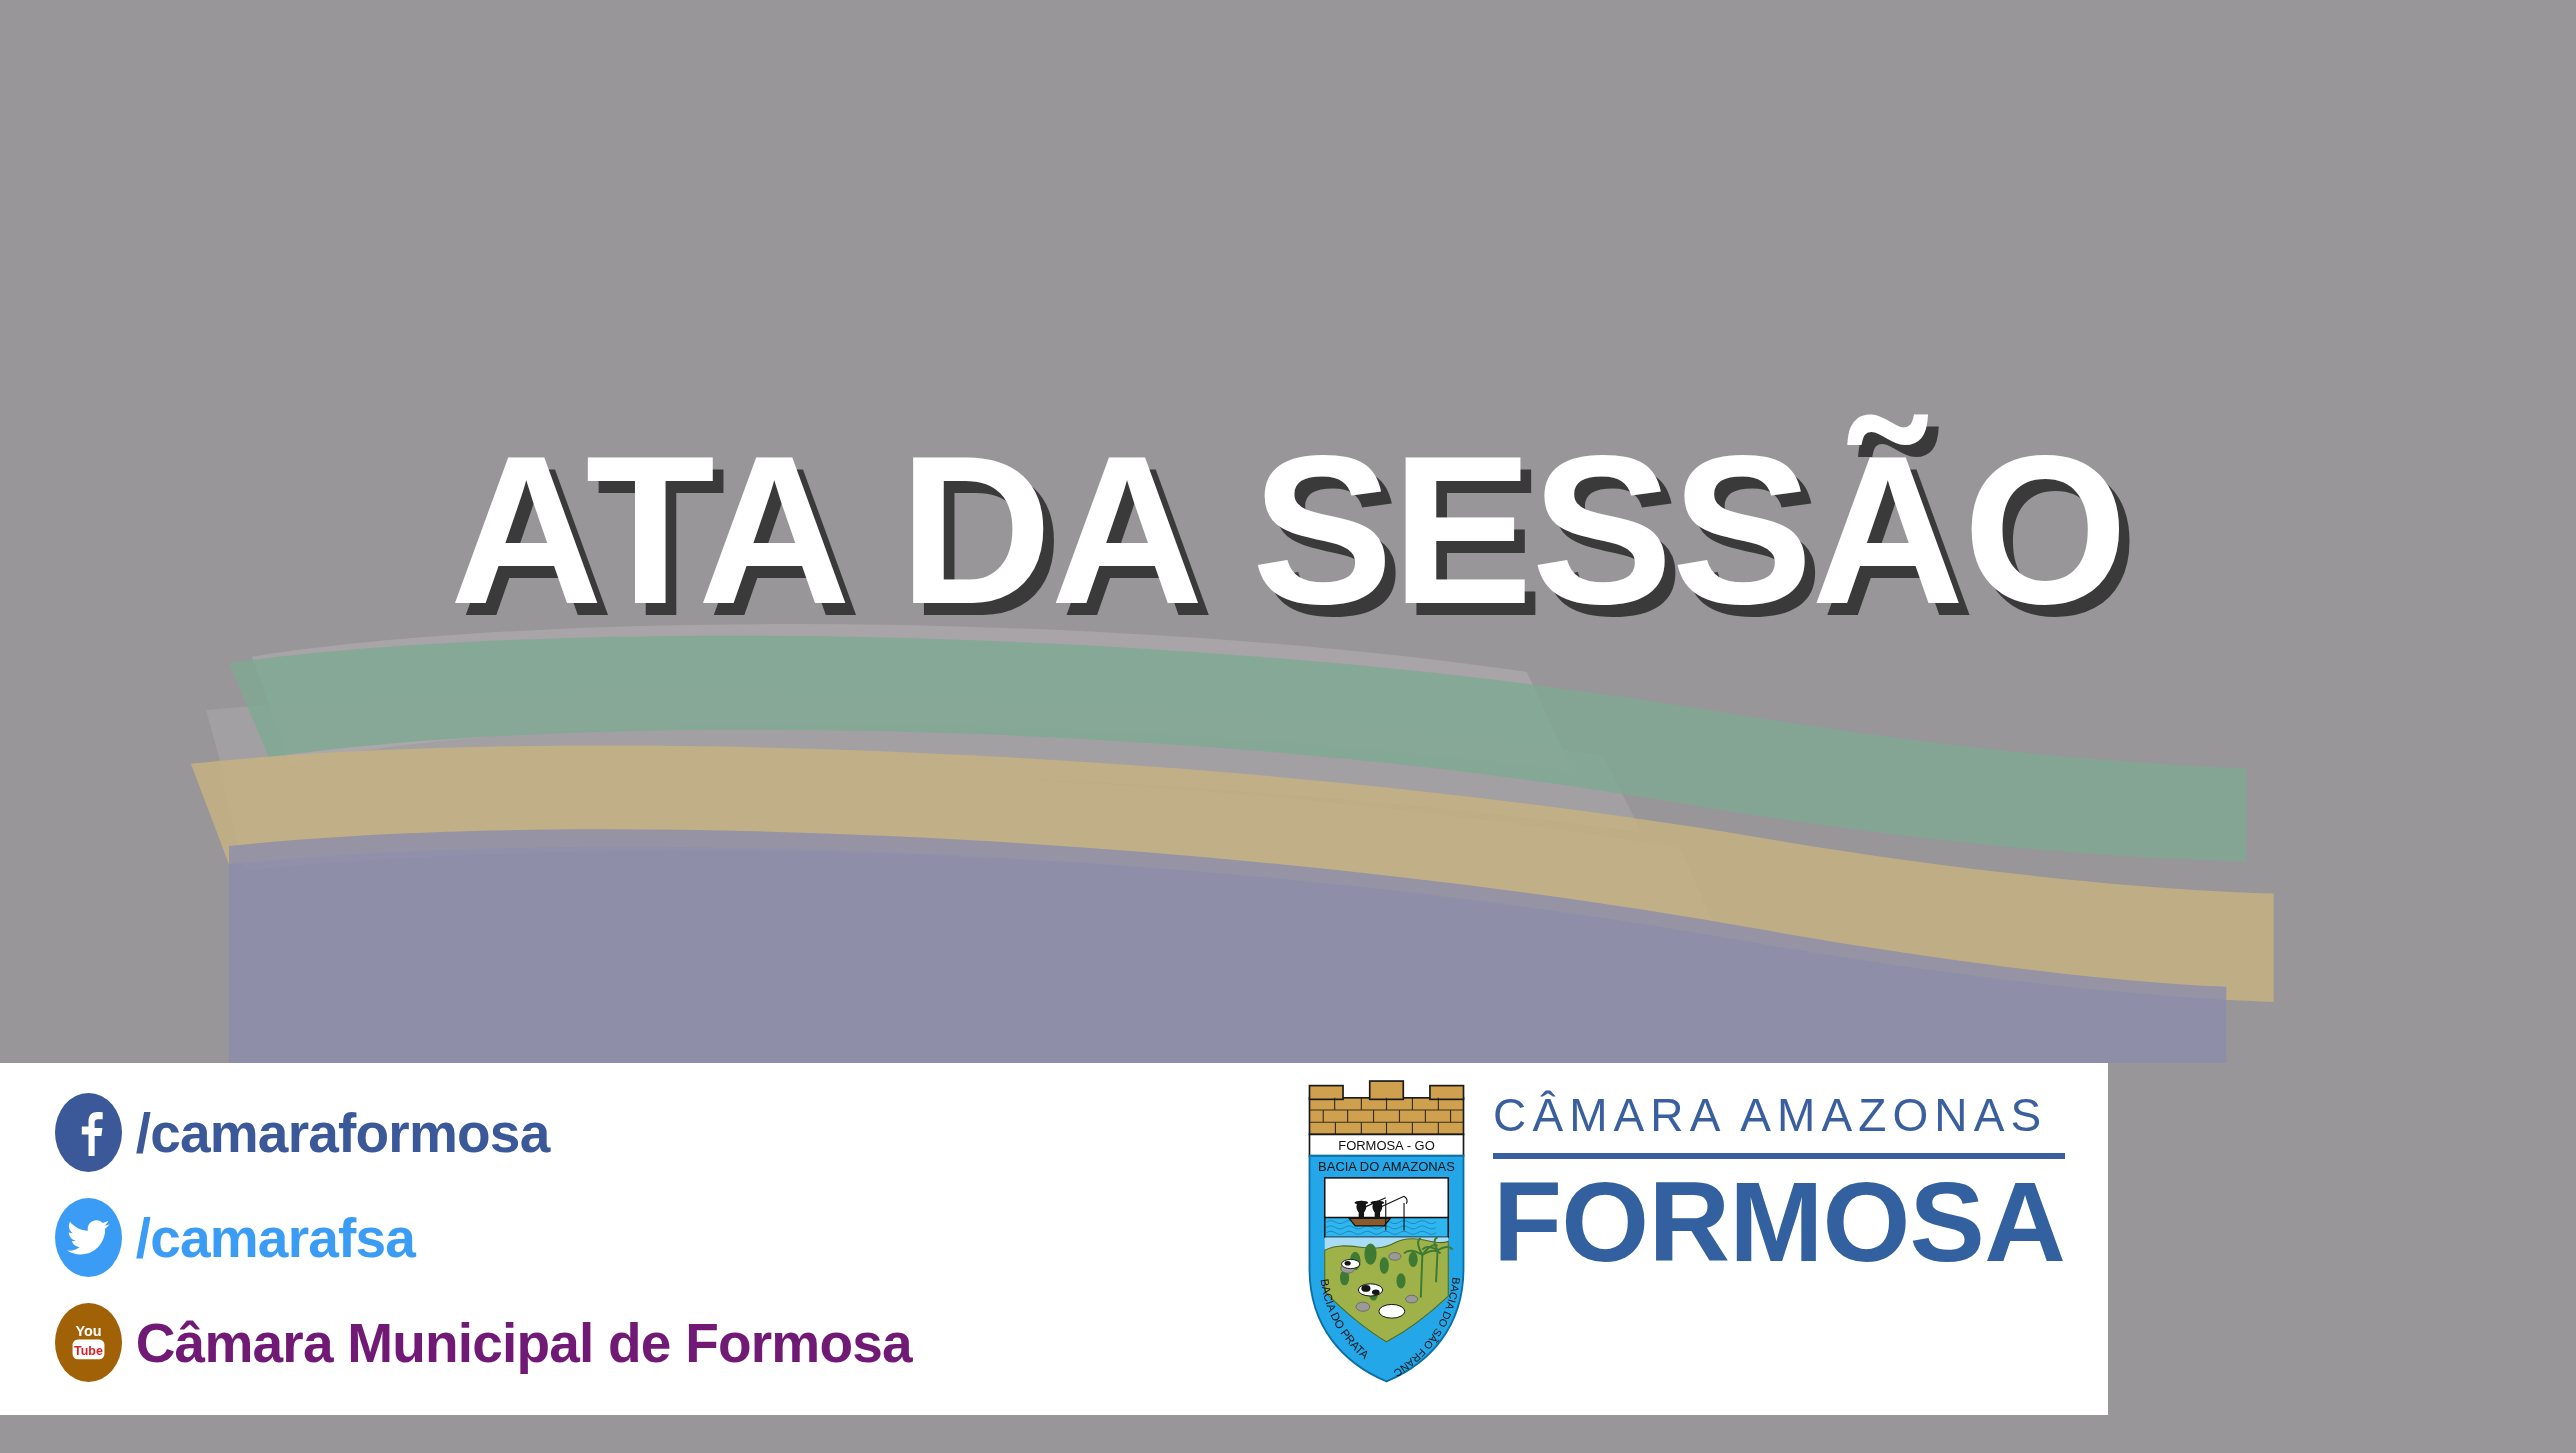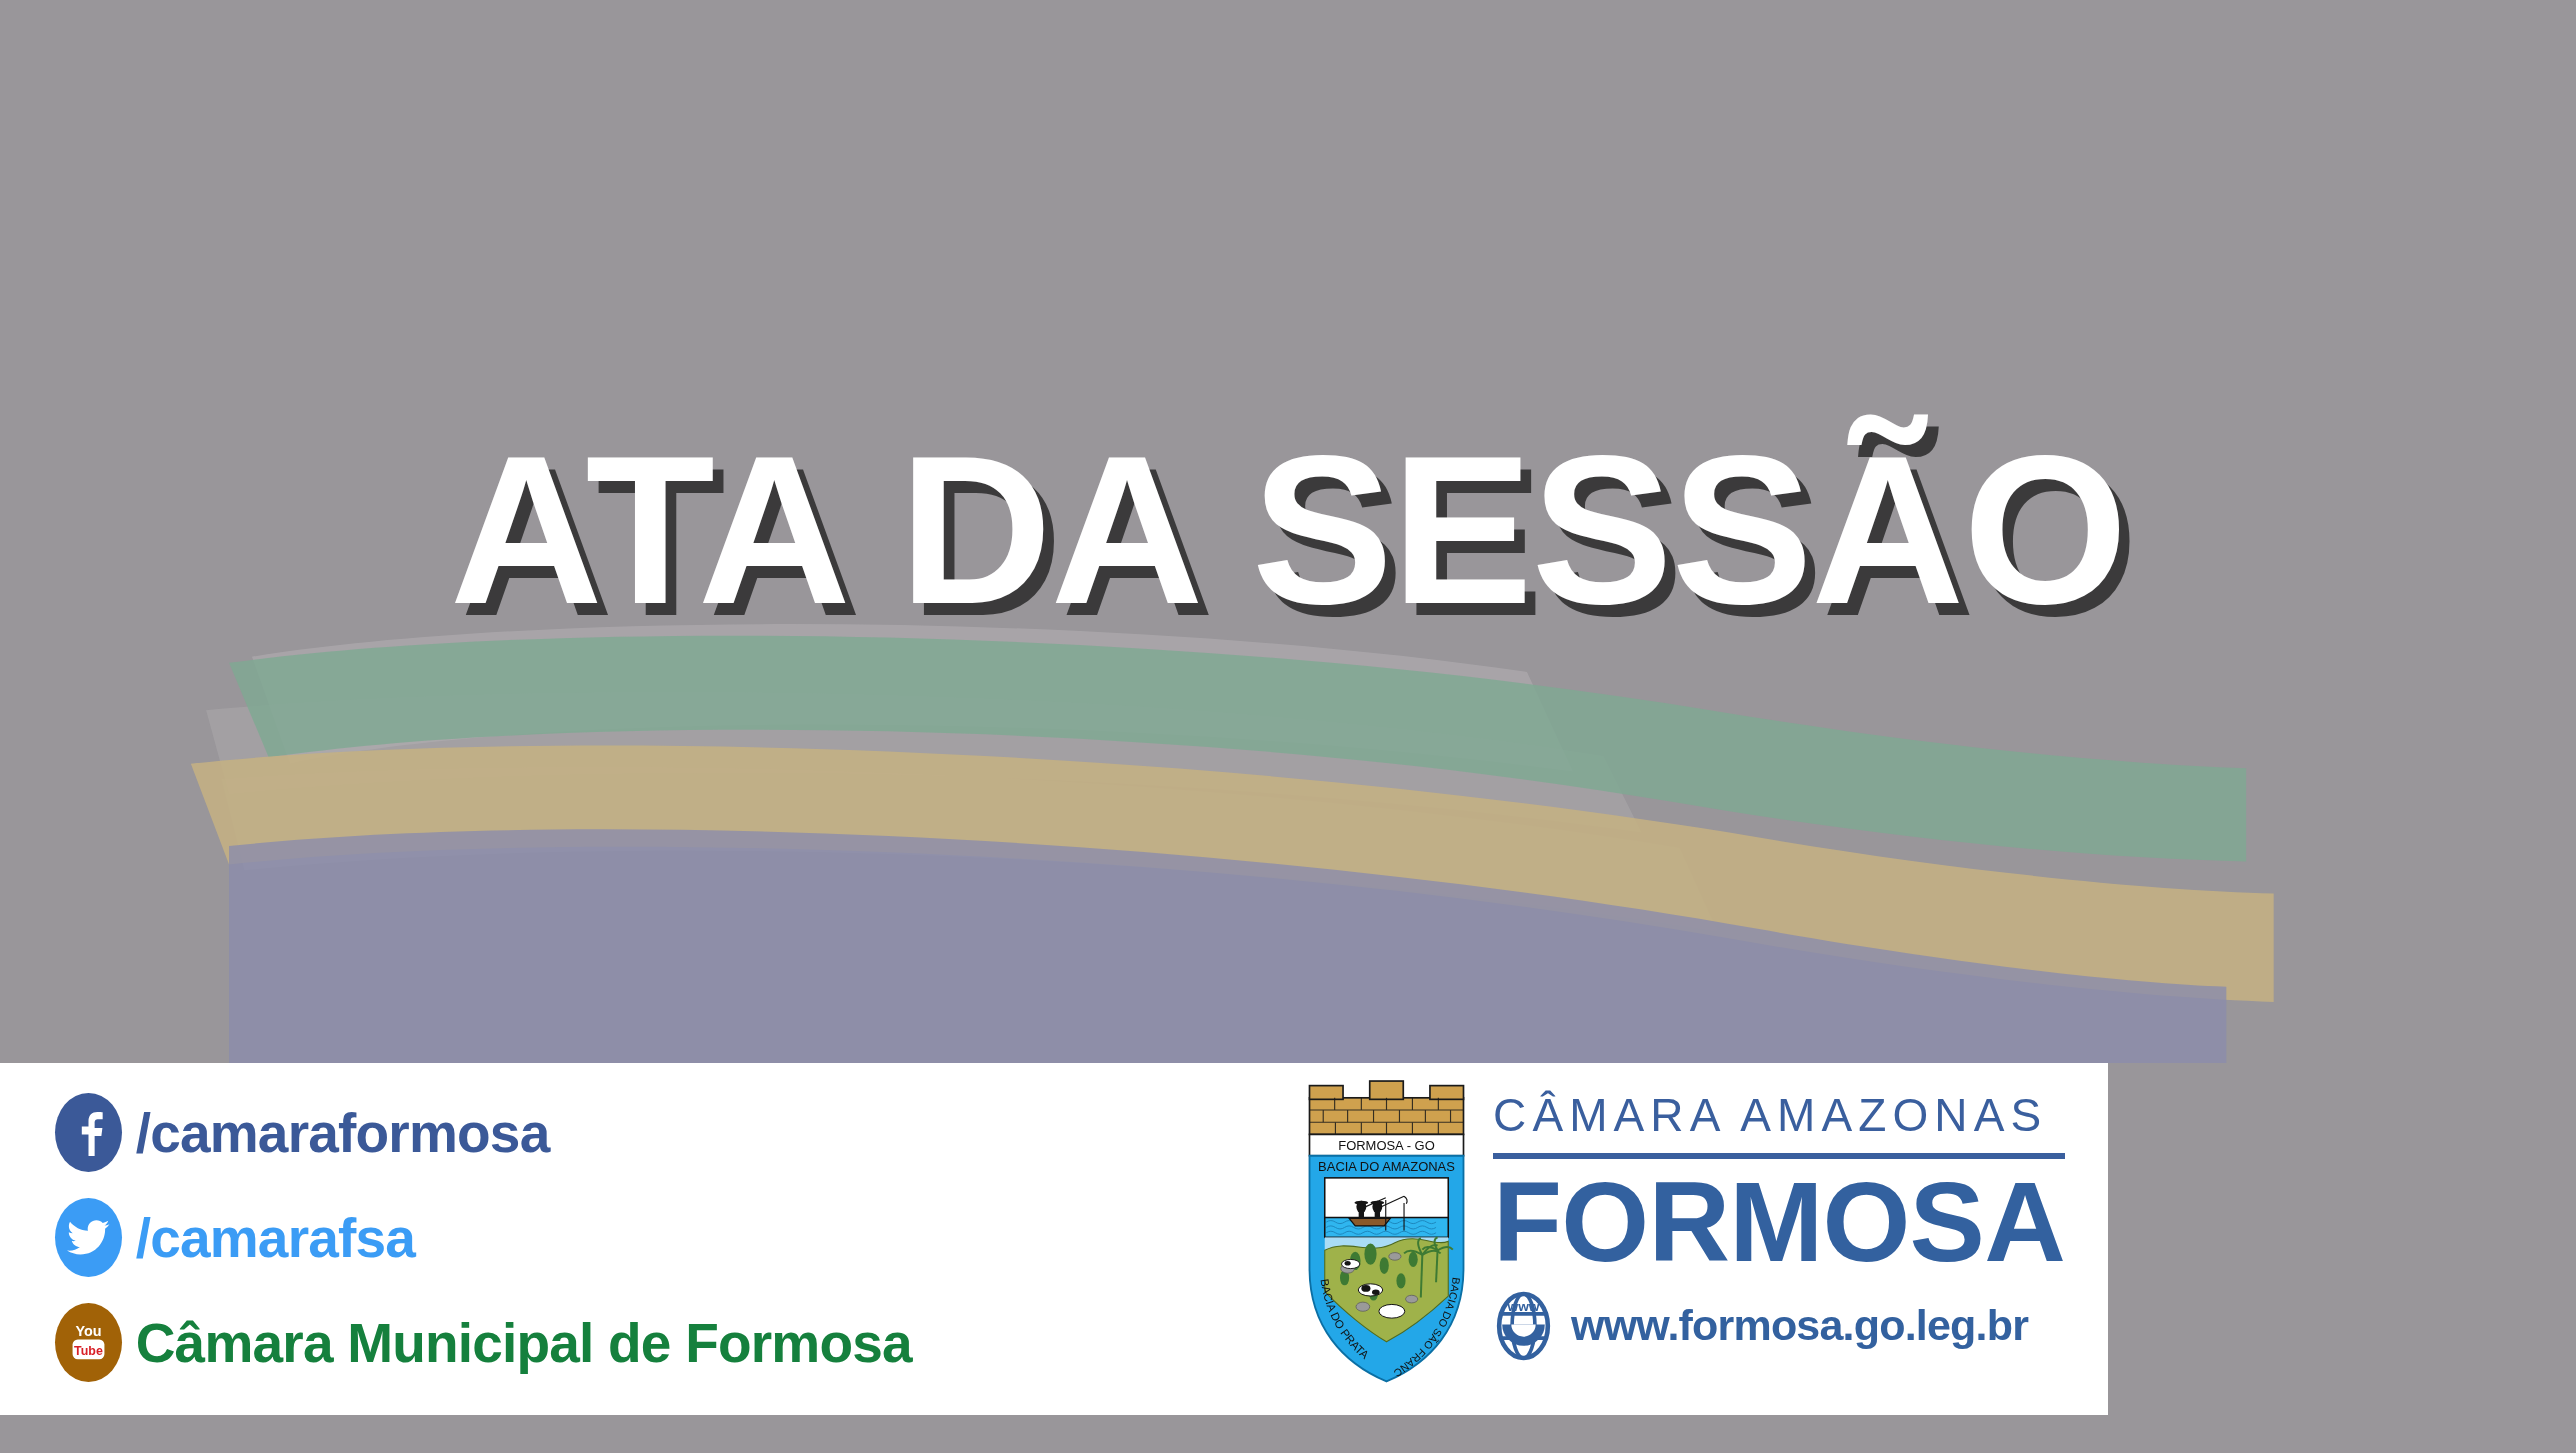--- a/index.html
+++ b/index.html
@@ -91,21 +91,21 @@
     font-weight:bold;
     font-size:55px;
     letter-spacing:-0.8px;
     white-space:nowrap;
   }
   #fb-badge{background:#3b5998;}
   #tw-badge{background:#3b9cf5;}
   #yt-badge{background:#a16207;}
   #fb-handle{color:#3b5998;}
   #tw-handle{color:#3b9cf5;}
-  #yt-handle{color:#15803d;}
+  #yt-handle{color:#701a75;}
 
   
   #brand{
     position:absolute;
     right:43px;top:15.3px;
     display:flex;
     align-items:flex-start;
     height:321px;
   }
   #crest{ width:173px;height:308px;flex:0 0 auto; }
@@ -328,32 +328,20 @@
         <text font-family="Liberation Sans, sans-serif" font-size="14" fill="#111111">
           <textPath href="#arcR" startOffset="2%" side="left">BACIA DO SÃO FRANCISCO</textPath>
         </text>
       </svg>
 
       <div id="brand-text">
         <div id="brand-top">CÂMARA AMAZONAS</div>
         <div id="brand-rule"></div>
         <div id="brand-main">FORMOSA</div>
 
-        <div id="brand-url-row">
-          <svg id="globe-icon" width="61" height="70" viewBox="0 0 40 46" aria-hidden="true">
-            <ellipse cx="20" cy="23" rx="16" ry="21" fill="none" stroke="#33619f" stroke-width="3"></ellipse>
-            <ellipse cx="20" cy="23" rx="7.5" ry="21" fill="none" stroke="#33619f" stroke-width="2.4"></ellipse>
-            <line x1="4" y1="15" x2="36" y2="15" stroke="#33619f" stroke-width="2.4"></line>
-            <line x1="4" y1="31" x2="36" y2="31" stroke="#33619f" stroke-width="2.4"></line>
-            <path d="M6 22 A14 14 0 0 0 34 22 Z" fill="#33619f"></path>
-            <path d="M12 22 A8 8 0 0 0 28 22 Z" fill="#ffffff"></path>
-            <text x="20" y="13" font-family="Liberation Sans, sans-serif" font-size="9" font-weight="bold" fill="#33619f" text-anchor="middle">www</text>
-          </svg>
-          <span id="brand-url">www.formosa.go.leg.br</span>
-        </div>
       </div>
 
     </div>
   </div>
 
   <div id="bottom-strip"></div>
 
 </div>
 
 

